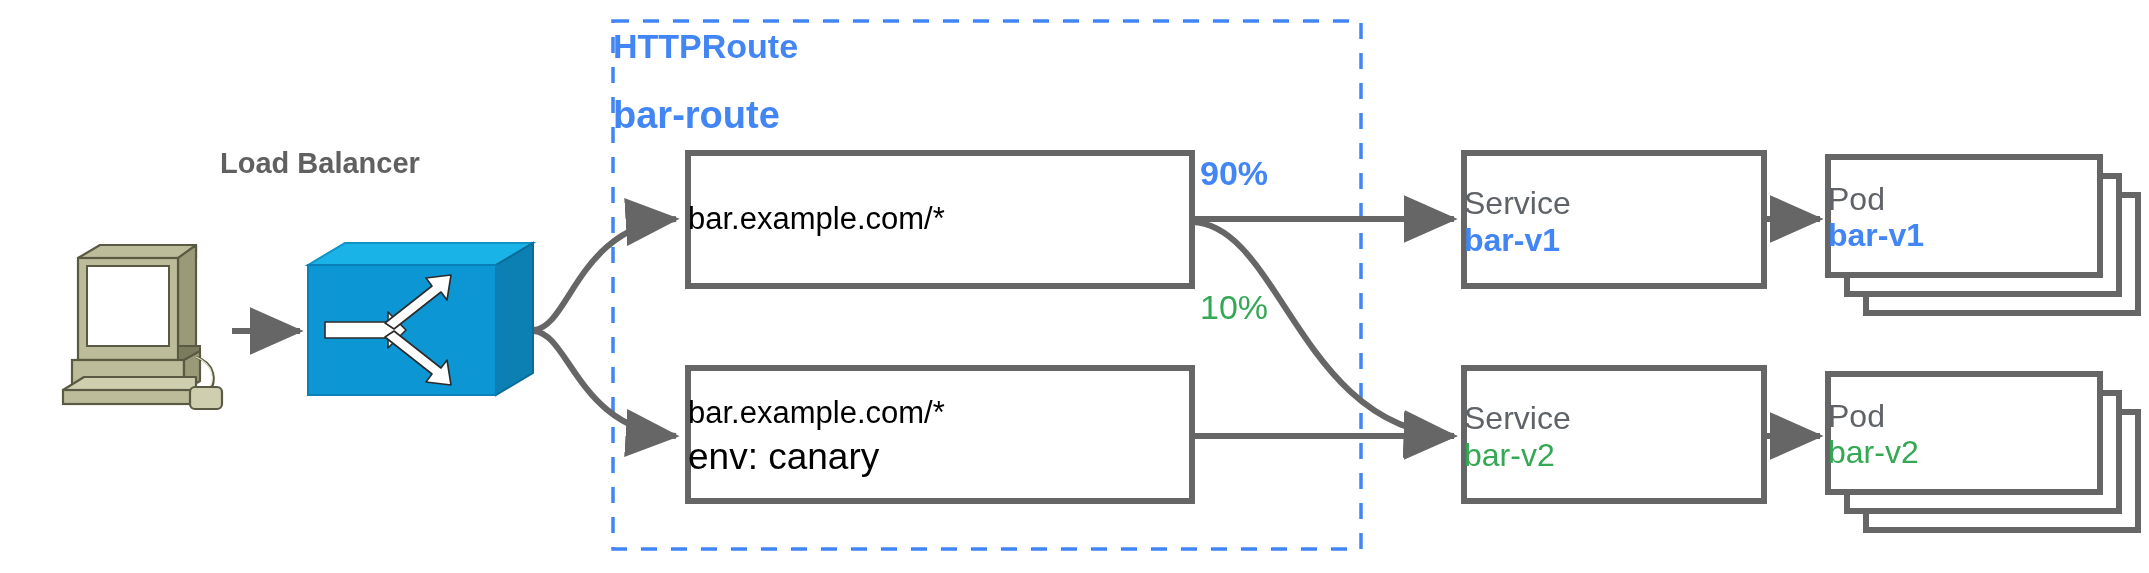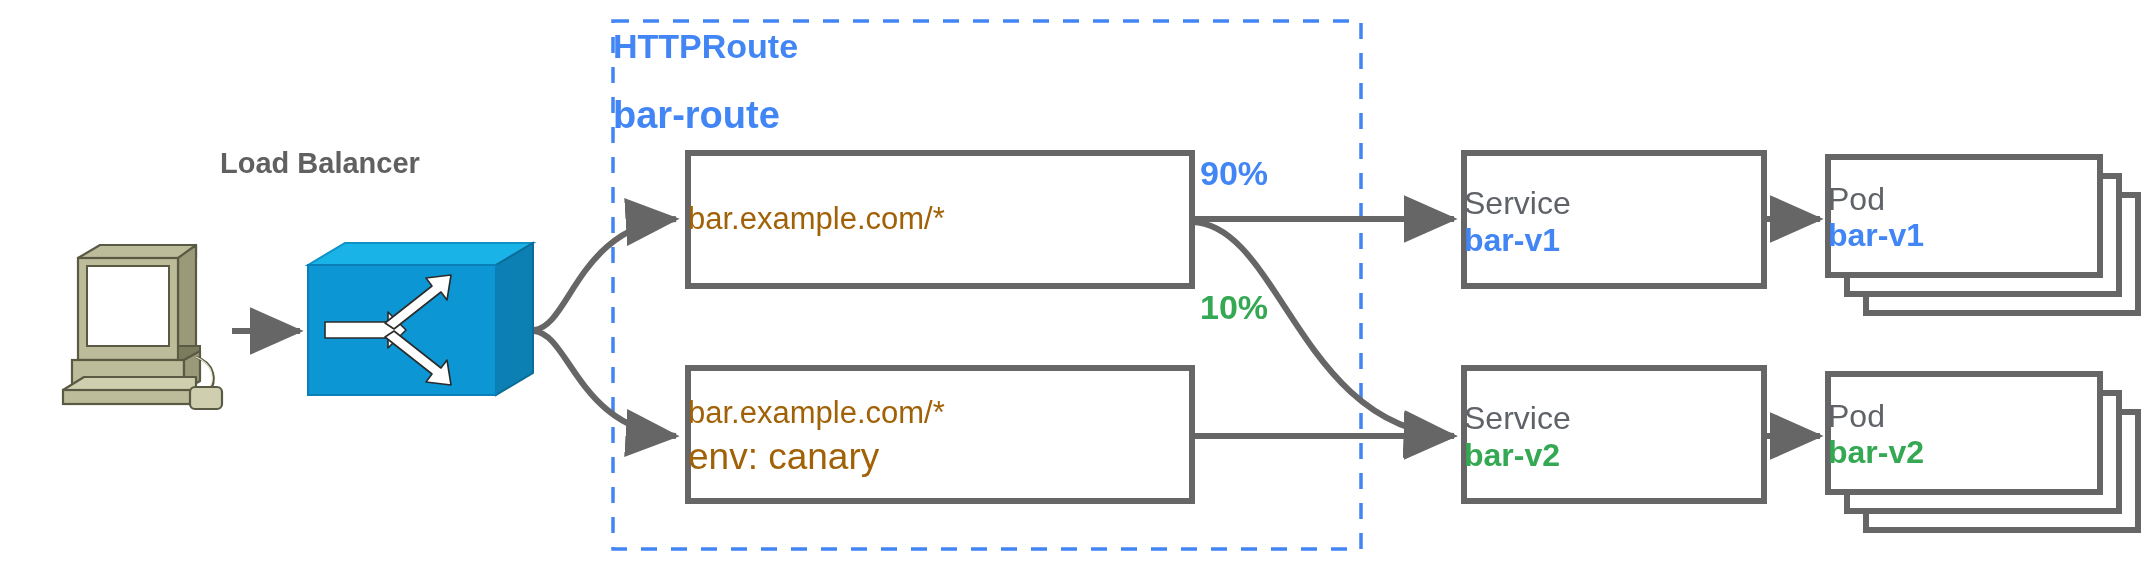--- a/index.html
+++ b/index.html
@@ -25,22 +25,22 @@
     height: 573px;
   }
   .txt {
     position: absolute;
     line-height: 1.22;
     white-space: pre;
     pointer-events: none;
   }
   .lbl-gray    { color: #606060; font-weight: bold; }
   .lbl-blue    { color: #4285f4; font-weight: bold; }
-  .lbl-green   { color: #34a853; font-weight: bold; }
-  .box-text    { color: #a16207; font-weight: normal; }
+  .lbl-green   { color: #34a853; font-weight: normal; }
+  .box-text    { color: #000000; font-weight: normal; }
   .box-title   { color: #5f6368; font-weight: normal; margin-top: 6px; }
 </style>
 </head>
 <body>
 
 <div id="canvas">
 
   <svg id="vector-layer" viewBox="0 0 2149 573" xmlns="http://www.w3.org/2000/svg">
     <defs>
       <marker id="arrowhead" markerWidth="9" markerHeight="8" refX="8.4" refY="4" orient="auto" markerUnits="strokeWidth">

